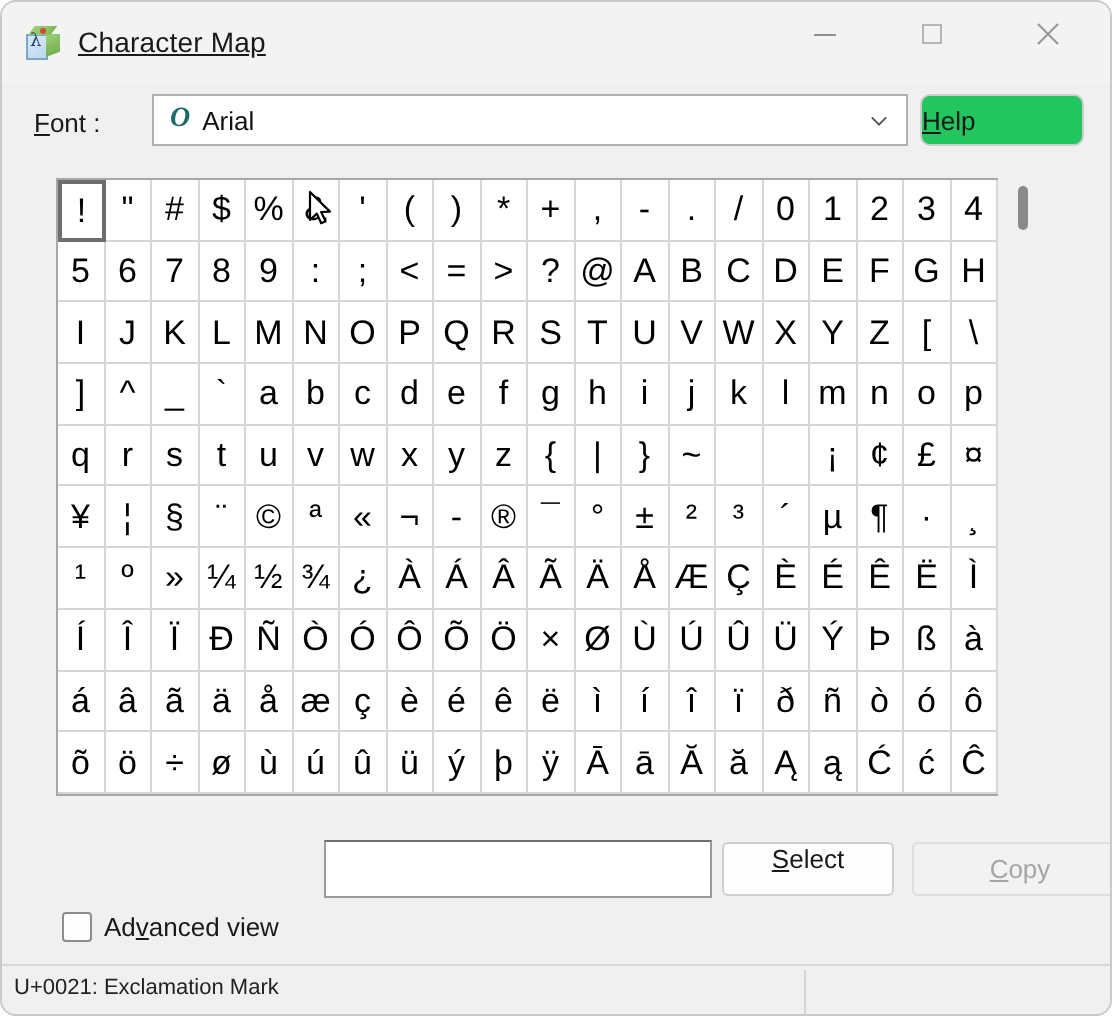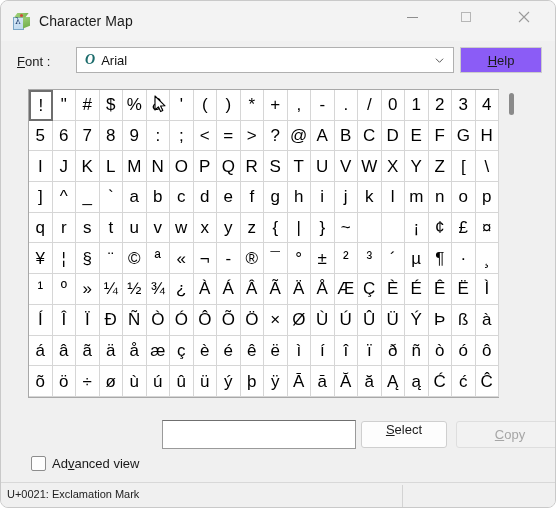--- a/index.html
+++ b/index.html
@@ -55,20 +55,21 @@
     color: #1f3f6e; font-family: "DejaVu Serif", serif;
   }
   #app-icon .dot {
     position: absolute; left: 7px; top: 1px;
     width: 3px; height: 3px; border-radius: 50%;
     background: #d24a3a;
   }
   #title-text {
     font-size: 14px; color: #1a1a1a;
     letter-spacing: .1px;
+    text-decoration: underline;
   }
   .wbtn {
     position: absolute; top: 0;
     width: 46px; height: 32px;
     display: flex; align-items: center; justify-content: center;
   }
   #btn-min { left: 388px; }
   #btn-max { left: 442px; }
   #btn-close { left: 500px; }
   #btn-min .bar { width: 11px; height: 1px; background: #8e8e8e; }
@@ -101,24 +102,24 @@
   }
   #font-name { font-size: 13px; color: #111; }
   #combo-arrow {
     position: absolute; right: 9px; top: 8px;
     width: 9px; height: 9px;
   }
   #combo-arrow svg { display: block; }
   #help-btn {
     position: absolute; left: 459px; top: 2px;
     width: 82px; height: 26px;
-    background: #8b5cf6;
+    background: #22c55e;
     border: 1px solid #cccccc;
-    border-radius: 0;
-    display: flex; align-items: center; justify-content: center;
+    border-radius: 5px;
+    display: flex; align-items: center; 
     font-size: 13px; color: #1a1a1a;
   }
   #help-btn u { text-decoration: underline; }
 
   
   #grid-wrap {
     position: absolute; left: 27px; top: 88px;
     width: 471px; height: 309px;
     background: #ffffff;
     border: 1px solid #a8a8a8;

